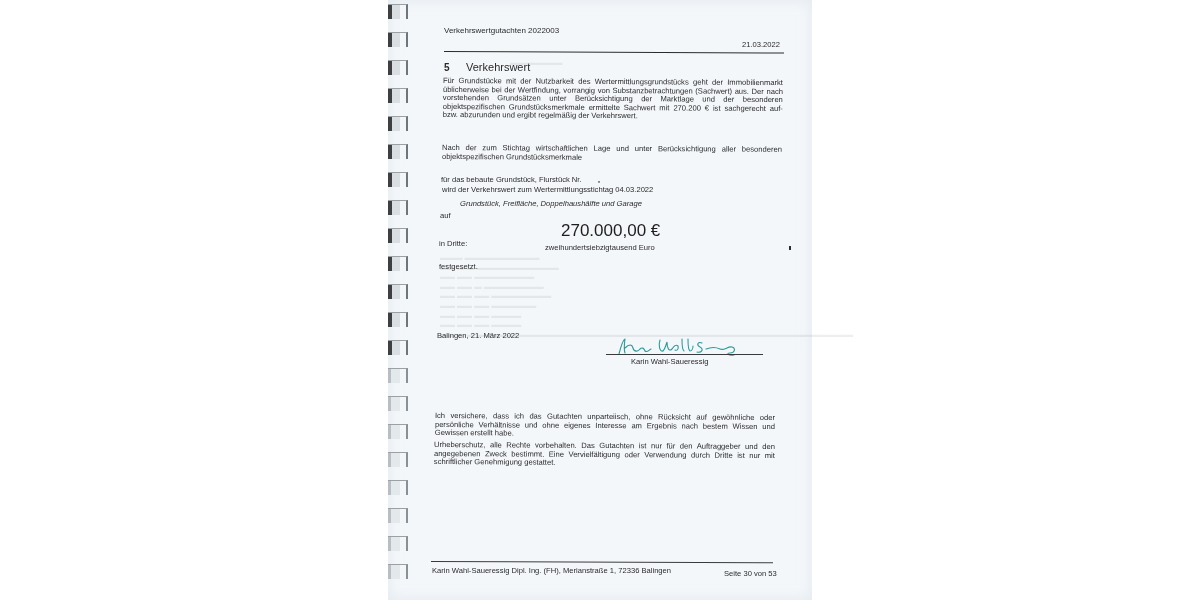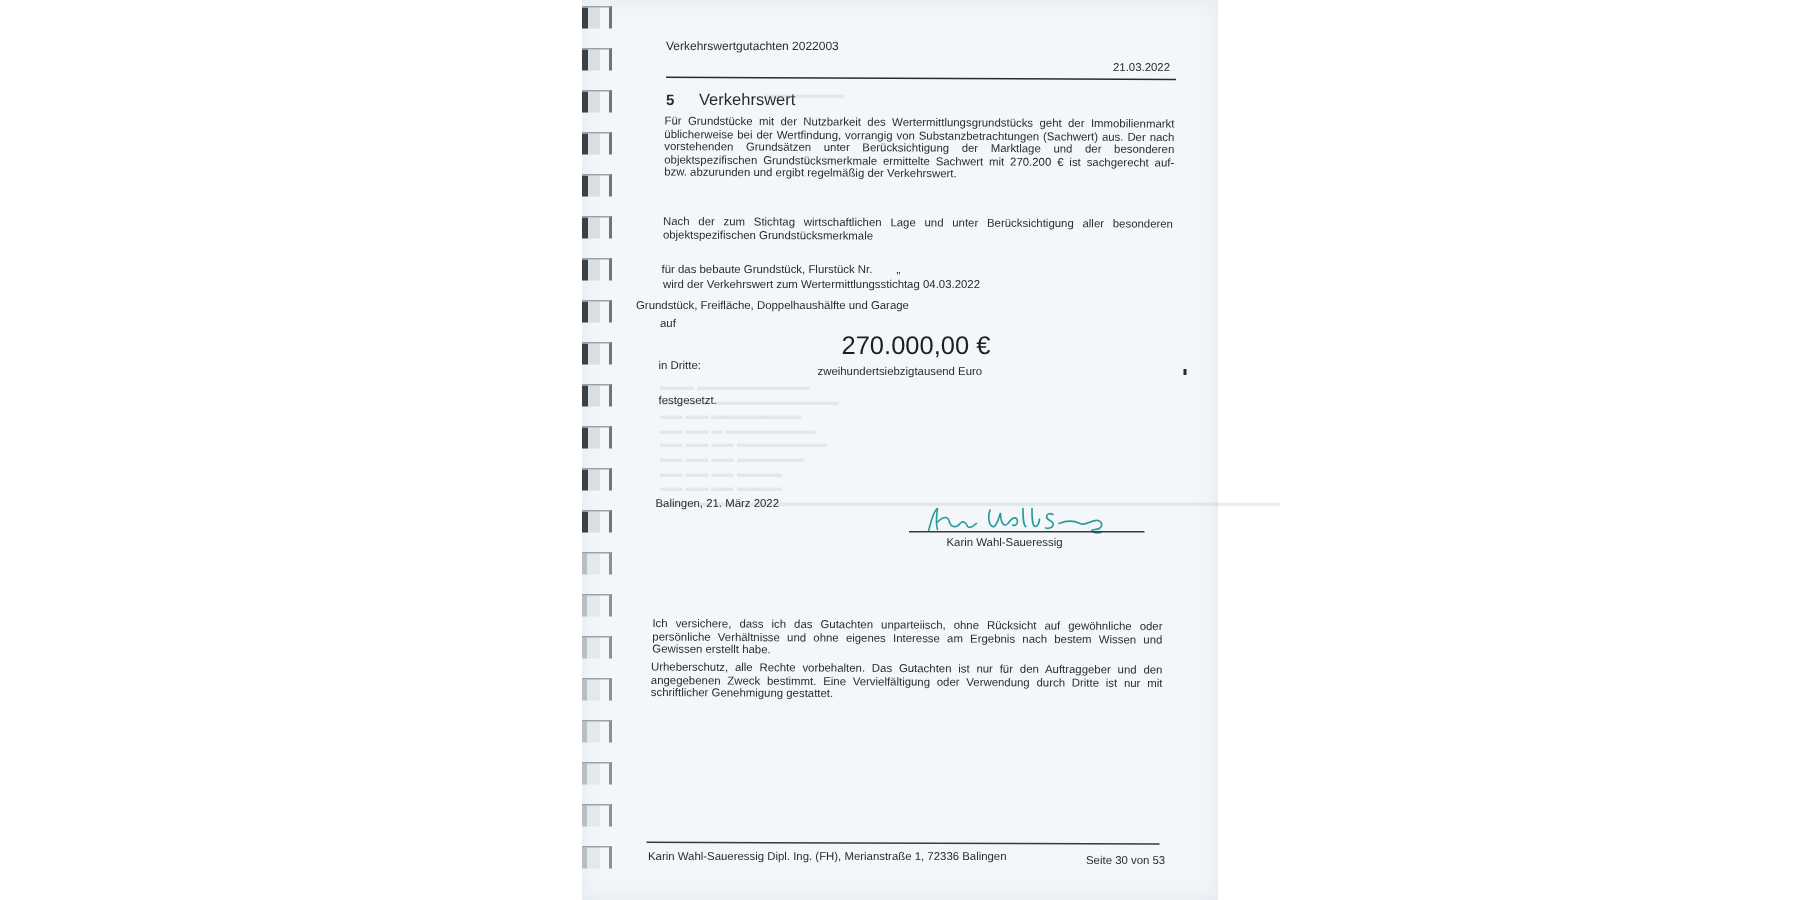--- a/index.html
+++ b/index.html
@@ -160,21 +160,21 @@
 
   <div class="ghost" style="left:510px; top:58px;">▬▬▬▬▬▬▬</div>
   <div class="ghost" style="left:440px; top:253px;">▬▬▬ ▬▬▬▬▬▬▬▬▬▬<br>▬▬ ▬ ▬ ▬▬▬▬▬▬▬▬▬▬▬<br>▬▬ ▬▬ ▬▬▬▬▬▬▬▬<br>▬▬ ▬▬ ▬ ▬▬▬▬▬▬▬▬<br>▬▬ ▬▬ ▬▬ ▬▬▬▬▬▬▬▬<br>▬▬ ▬▬ ▬▬ ▬▬▬▬▬▬<br>▬▬ ▬▬ ▬▬ ▬▬▬▬<br>▬▬ ▬▬ ▬▬ ▬▬▬▬<br>▬▬ ▬ ▬ ▬▬ ▬▬▬▬▬▬▬▬▬▬▬▬▬▬▬▬▬▬▬▬▬▬▬▬▬▬▬▬▬▬▬▬▬▬▬▬▬▬▬▬▬▬▬▬▬▬▬▬</div>
 
   <div class="justify t7" style="left:442px; top:144px; width:340px; transform:rotate(0.3deg); transform-origin:left top;">Nach der zum Stichtag wirtschaftlichen Lage und unter Berücksichtigung aller besonderen objektspezifischen Grundstücksmerkmale</div>
   <div class="abs t7" style="left:442px; top:166px;margin-top:20px;">wird der Verkehrswert zum Wertermittlungsstichtag 04.03.2022</div>
   <div class="abs t7" style="left:441px; top:176px;">
     <span>für das bebaute Grundstück, Flurstück Nr.</span>
     <span style="margin-left:14px;">„</span>
   </div>
-  <div class="abs t7" style="left:424px; top:200px;">Grundstück, Freifläche, Doppelhaushälfte und Garage</div>
+  <div class="abs t7" style="left:460px; top:200px;font-style:italic;">Grundstück, Freifläche, Doppelhaushälfte und Garage</div>
 
   <div class="abs t7" style="left:440px; top:212px;">auf</div>
   <div class="abs value" style="left:561px; top:222px;">270.000,00 €</div>
   <div class="abs t7" style="left:439px; top:240px;">in Dritte:</div>
   <div class="abs t7" style="left:545px; top:244px;">zweihundertsiebzigtausend Euro</div>
   <div class="abs t7" style="left:439px; top:263px;">festgesetzt.</div>
 
   <div class="speck"></div>
 
   <div class="abs t7" style="left:437px; top:332px;">Balingen, 21. März 2022</div>

